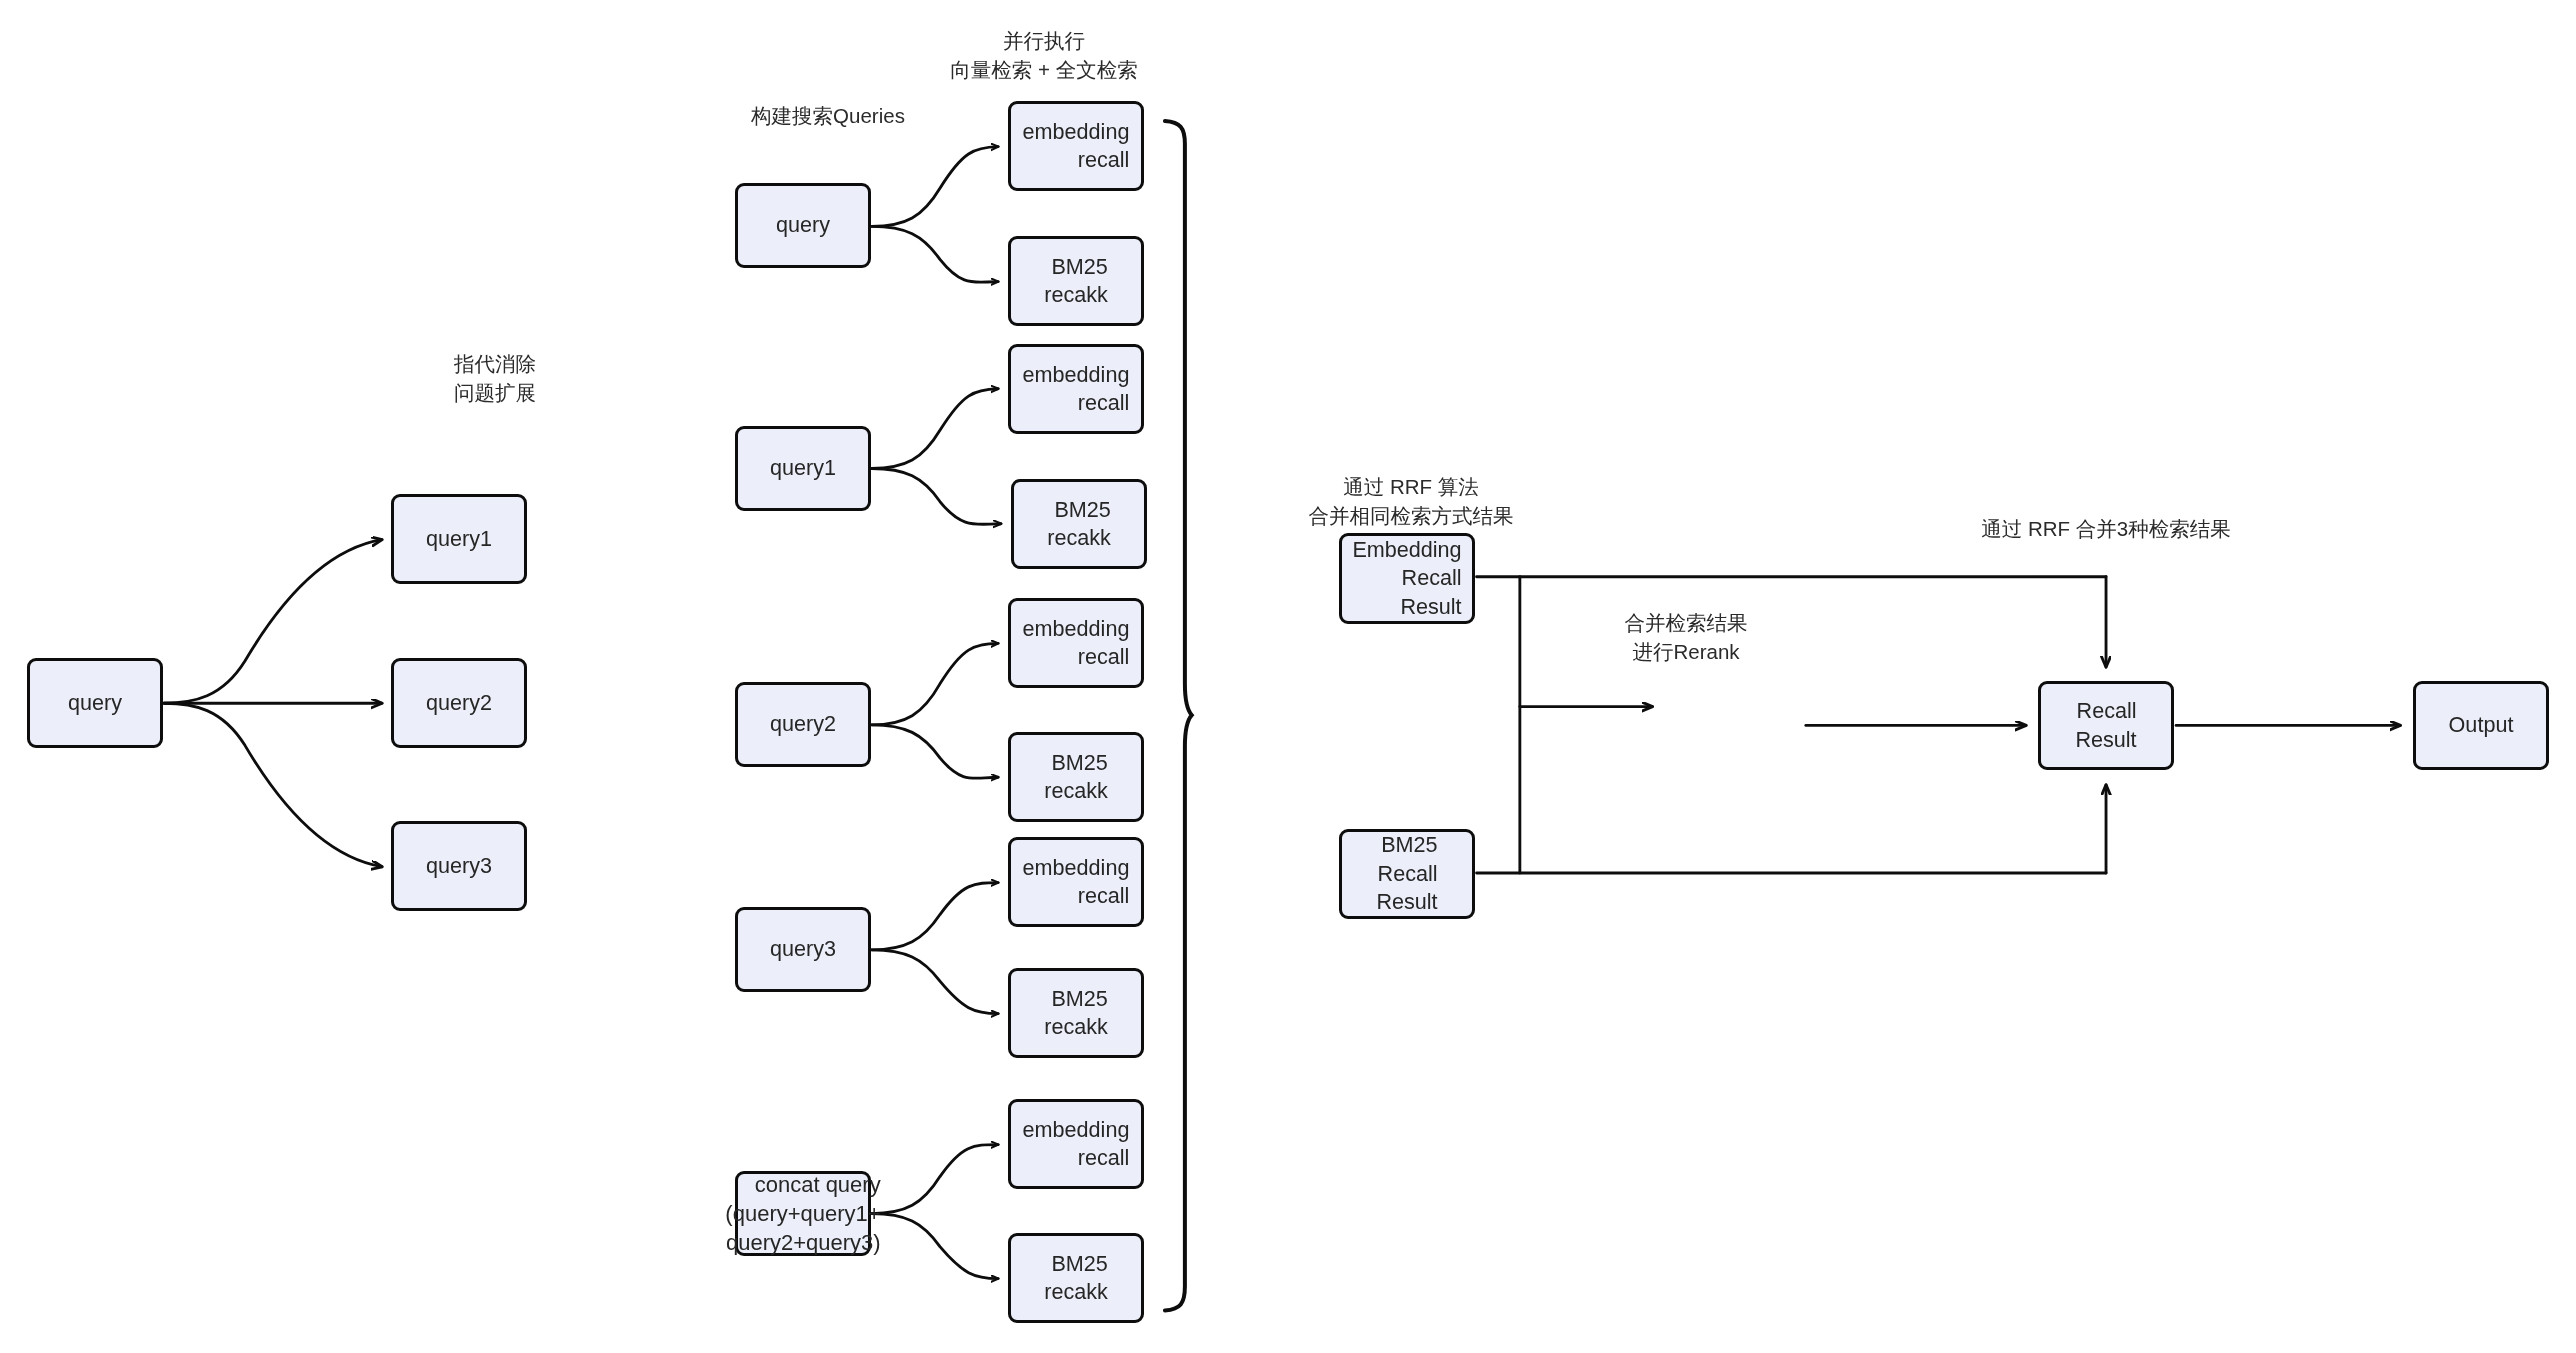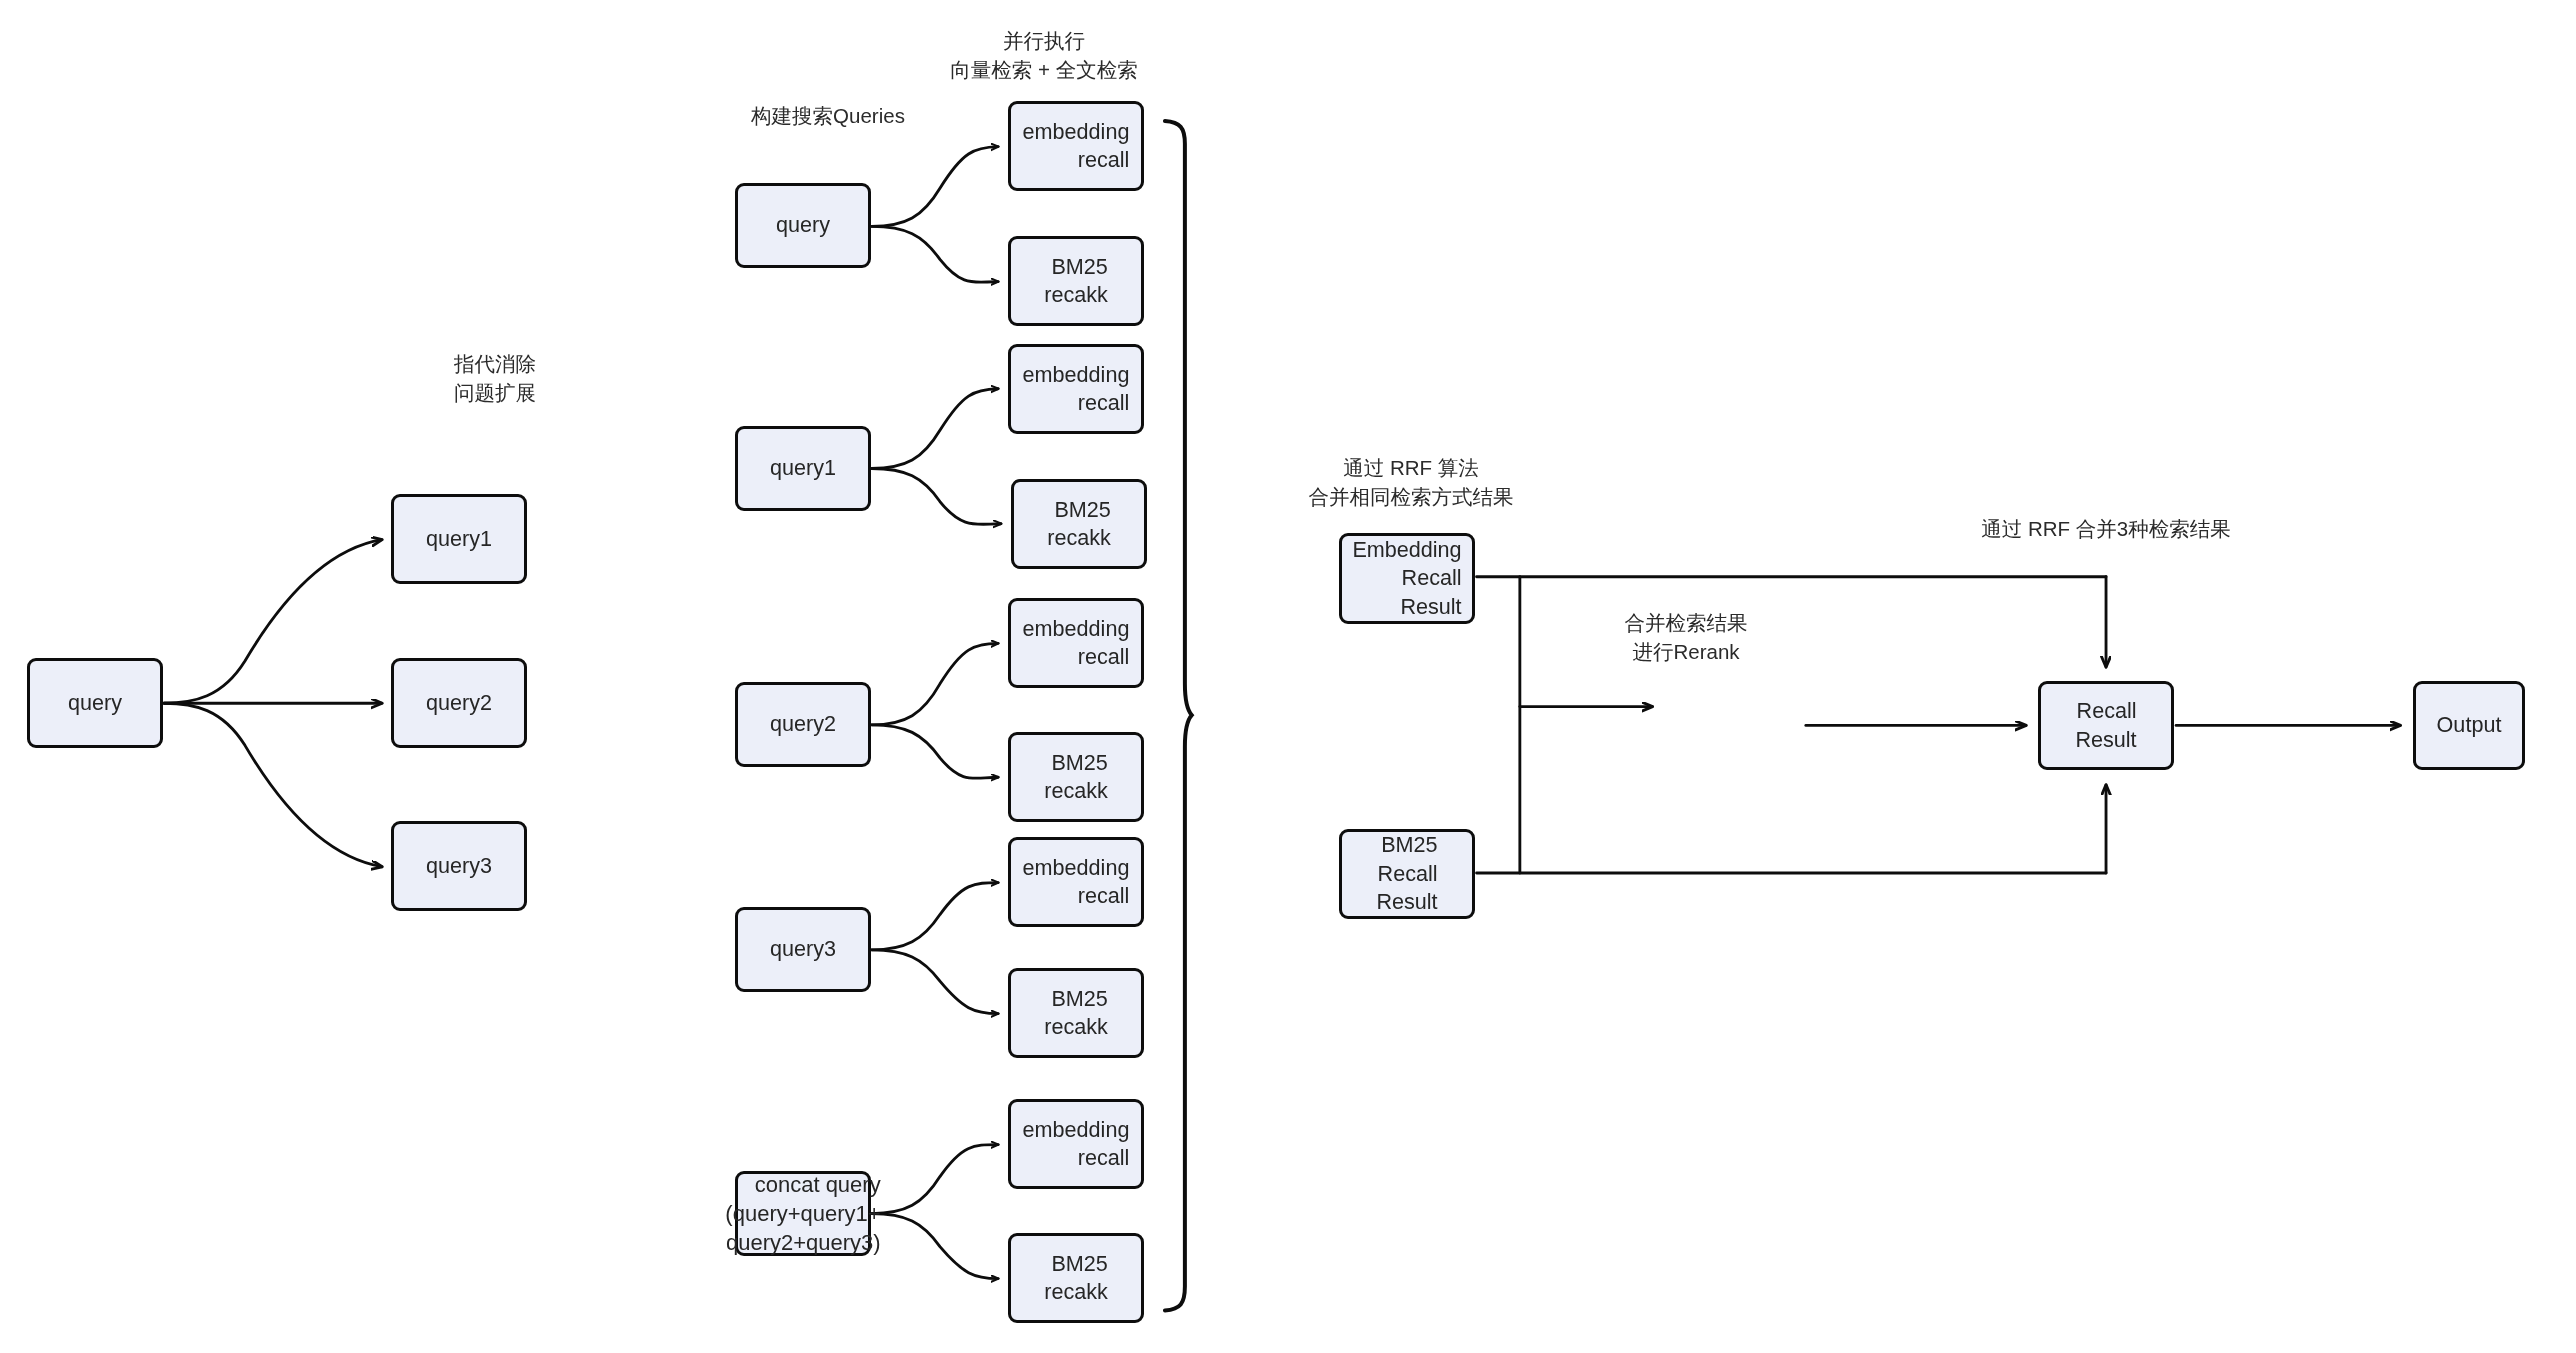--- a/index.html
+++ b/index.html
@@ -149,21 +149,21 @@
   </svg>
 
   <div class="note" style="left:456px; top:349px;margin-left:39px;">指代消除
 问题扩展</div>
 
   <div class="note" style="left:828px; top:101px;">构建搜索Queries</div>
 
   <div class="note" style="left:1044px; top:26px;">并行执行
 向量检索 + 全文检索</div>
 
-  <div class="note" style="left:1411px; top:453px;text-align:center;">通过 RRF 算法
+  <div class="note" style="left:1411px; top:472px;text-align:center;">通过 RRF 算法
 合并相同检索方式结果</div>
 
   <div class="note" style="left:1686px; top:608px;">合并检索结果
 进行Rerank</div>
 
   <div class="note" style="left:2106px; top:514px;">通过 RRF 合并3种检索结果</div>
 
   <div class="node" style="left:27px; top:658px; width:136px; height:90px;">query</div>
 
   <div class="node" style="left:391px; top:494px; width:136px; height:90px;">query1</div>
@@ -203,16 +203,16 @@
 recakk</div>
 
   <div class="node" style="left:1339px; top:533px; width:136px; height:91px;">Embedding
 Recall
 Result</div>
   <div class="node" style="left:1339px; top:829px; width:136px; height:90px;">BM25
 Recall
 Result</div>
   <div class="node" style="left:2038px; top:681px; width:136px; height:89px;">Recall
 Result</div>
-  <div class="node" style="left:2413px; top:681px; width:112px; height:89px;">Output</div>
+  <div class="node" style="left:2413px; top:681px; width:136px; height:89px;">Output</div>
 
 </div>
 
 
 </body></html>

